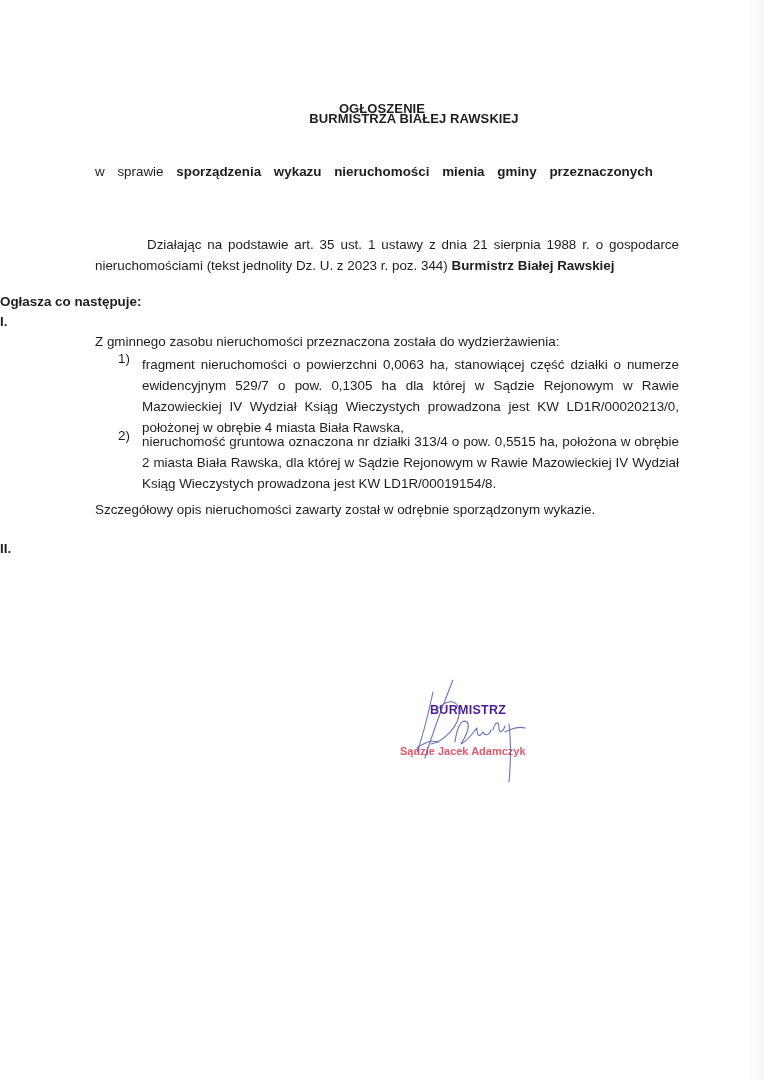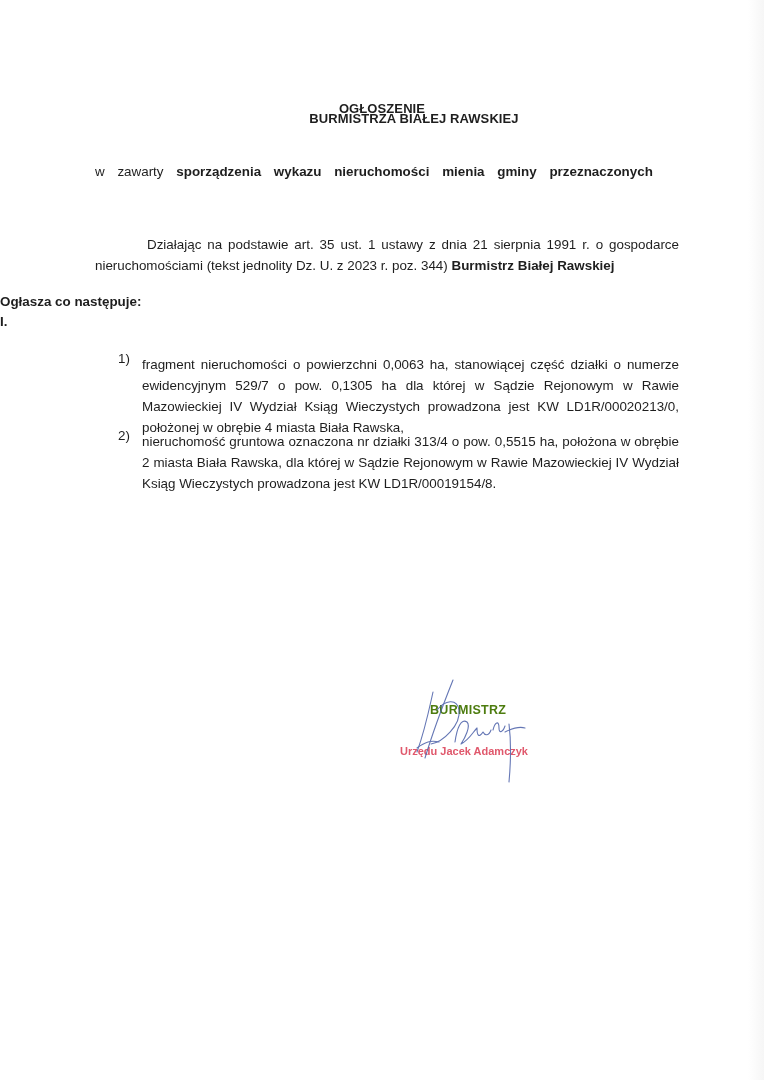--- a/index.html
+++ b/index.html
@@ -95,21 +95,21 @@
     .stamp {
       position: absolute;
       left: 398px;
       top: 700px;
       width: 160px;
       height: 90px;
     }
     .stamp-title {
       position: absolute;
       left: 32px; top: 0;
-      color: #4d7c0f;
+      color: #4c1d95;
       font-weight: bold;
       font-size: 12.5px;
       letter-spacing: 0.3px;
       text-align: right;
     }
     .stamp-name {
       position: absolute;
       left: 2px; top: 41px;
       color: #e0586c;
       font-weight: bold;
@@ -127,48 +127,51 @@
   </style>
 </head>
 <body>
 
 <div class="page">
 
   <div class="title title-1">OGŁOSZENIE</div>
   <div class="title title-2">BURMISTRZA BIAŁEJ RAWSKIEJ</div>
 
   <div class="block subject justify">
-    <span>w zawarty</span>
+    <span>w sprawie</span>
     <span class="b">sporządzenia wykazu nieruchomości mienia gminy przeznaczonych</span>
   </div>
 
   <div class="block legal justify">
-    <span>Działając na podstawie art. 35 ust. 1 ustawy z dnia 21 sierpnia 1991 r. o gospodarce nieruchomościami (tekst jednolity Dz. U. z 2023 r. poz. 344)</span>
+    <span>Działając na podstawie art. 35 ust. 1 ustawy z dnia 21 sierpnia 1988 r. o gospodarce nieruchomościami (tekst jednolity Dz. U. z 2023 r. poz. 344)</span>
     <span class="b">Burmistrz Białej Rawskiej</span>
   </div>
 
   <div class="center announces">Ogłasza co następuje:</div>
   <div class="center sec1">I.</div>
 
+  <div class="block intro">Z gminnego zasobu nieruchomości przeznaczona została do wydzierżawienia:</div>
 
   <div class="list-item item-1">
     <span class="num">1)</span>
     <div class="txt">fragment nieruchomości o powierzchni 0,0063 ha, stanowiącej część działki o numerze ewidencyjnym 529/7 o pow. 0,1305 ha dla której w Sądzie Rejonowym w Rawie Mazowieckiej IV Wydział Ksiąg Wieczystych prowadzona jest KW LD1R/00020213/0, położonej w obrębie 4 miasta Biała Rawska,</div>
   </div>
 
   <div class="list-item item-2">
     <span class="num">2)</span>
     <div class="txt">nieruchomość gruntowa oznaczona nr działki 313/4 o pow. 0,5515 ha, położona w obrębie 2 miasta Biała Rawska, dla której w Sądzie Rejonowym w Rawie Mazowieckiej IV Wydział Ksiąg Wieczystych prowadzona jest KW LD1R/00019154/8.</div>
   </div>
 
+  <div class="block details">Szczegółowy opis nieruchomości zawarty został w odrębnie sporządzonym wykazie.</div>
 
+  <div class="center sec2">II.</div>
 
   <div class="stamp">
     <div class="stamp-title">BURMISTRZ</div>
-    <div class="stamp-name">Urzędu Jacek Adamczyk</div>
+    <div class="stamp-name">Sądzie Jacek Adamczyk</div>
   </div>
 
   <svg class="signature" viewBox="0 0 170 120" xmlns="http://www.w3.org/2000/svg">
     <g fill="none" stroke="#4a5fa8" stroke-width="1.1" stroke-linecap="round" stroke-linejoin="round" opacity="0.85">
       <path d="M38 22 C 34 40, 30 60, 22 82"></path>
       <path d="M58 10 C 50 30, 40 55, 30 88"></path>
       <path d="M42 40 C 50 30, 62 28, 64 40 C 66 55, 48 72, 36 74"></path>
       <path d="M60 72 C 62 58, 66 48, 72 52 C 76 56, 70 68, 66 74 C 74 70, 78 62, 82 58 C 82 66, 84 68, 88 62 C 90 66, 94 66, 96 60"></path>
       <path d="M98 60 C 100 52, 104 50, 104 58 C 104 64, 108 62, 110 56"></path>
       <path d="M114 54 C 116 70, 116 90, 114 112"></path>

